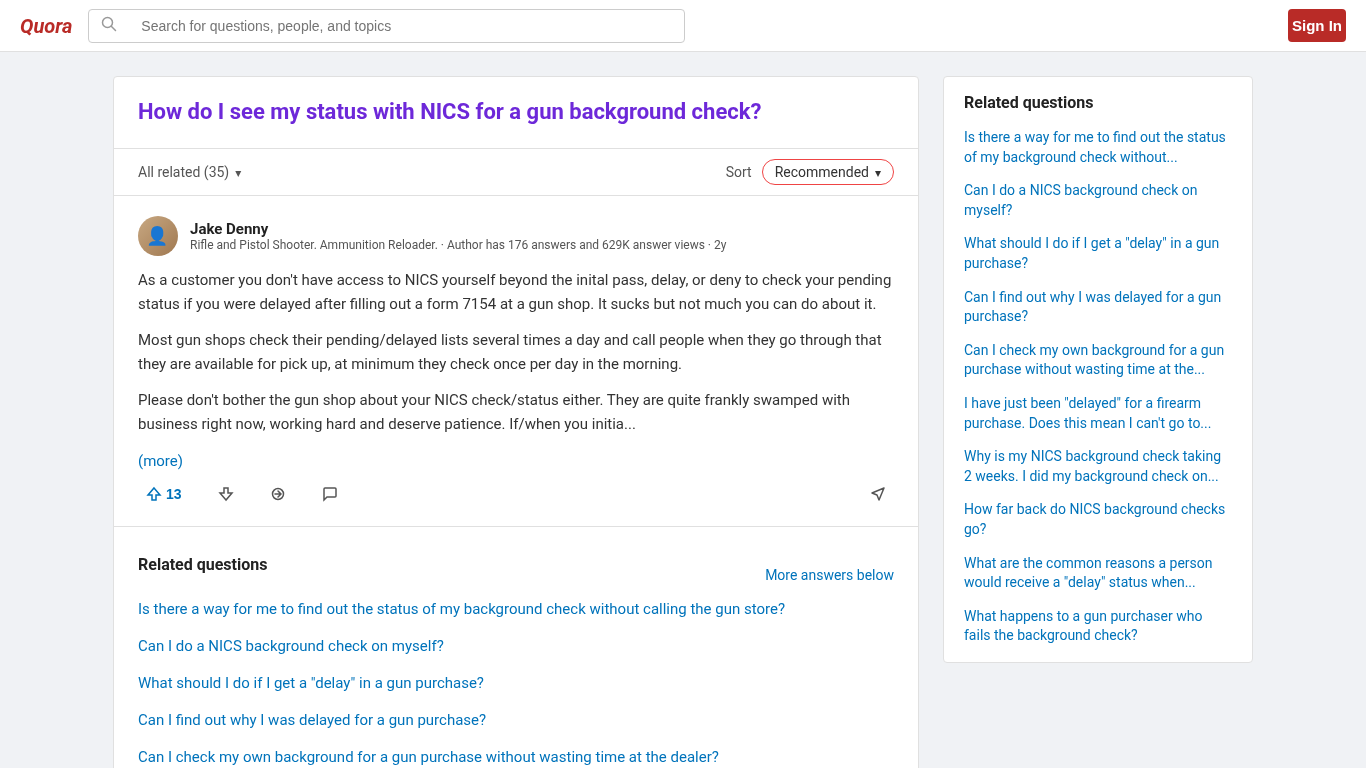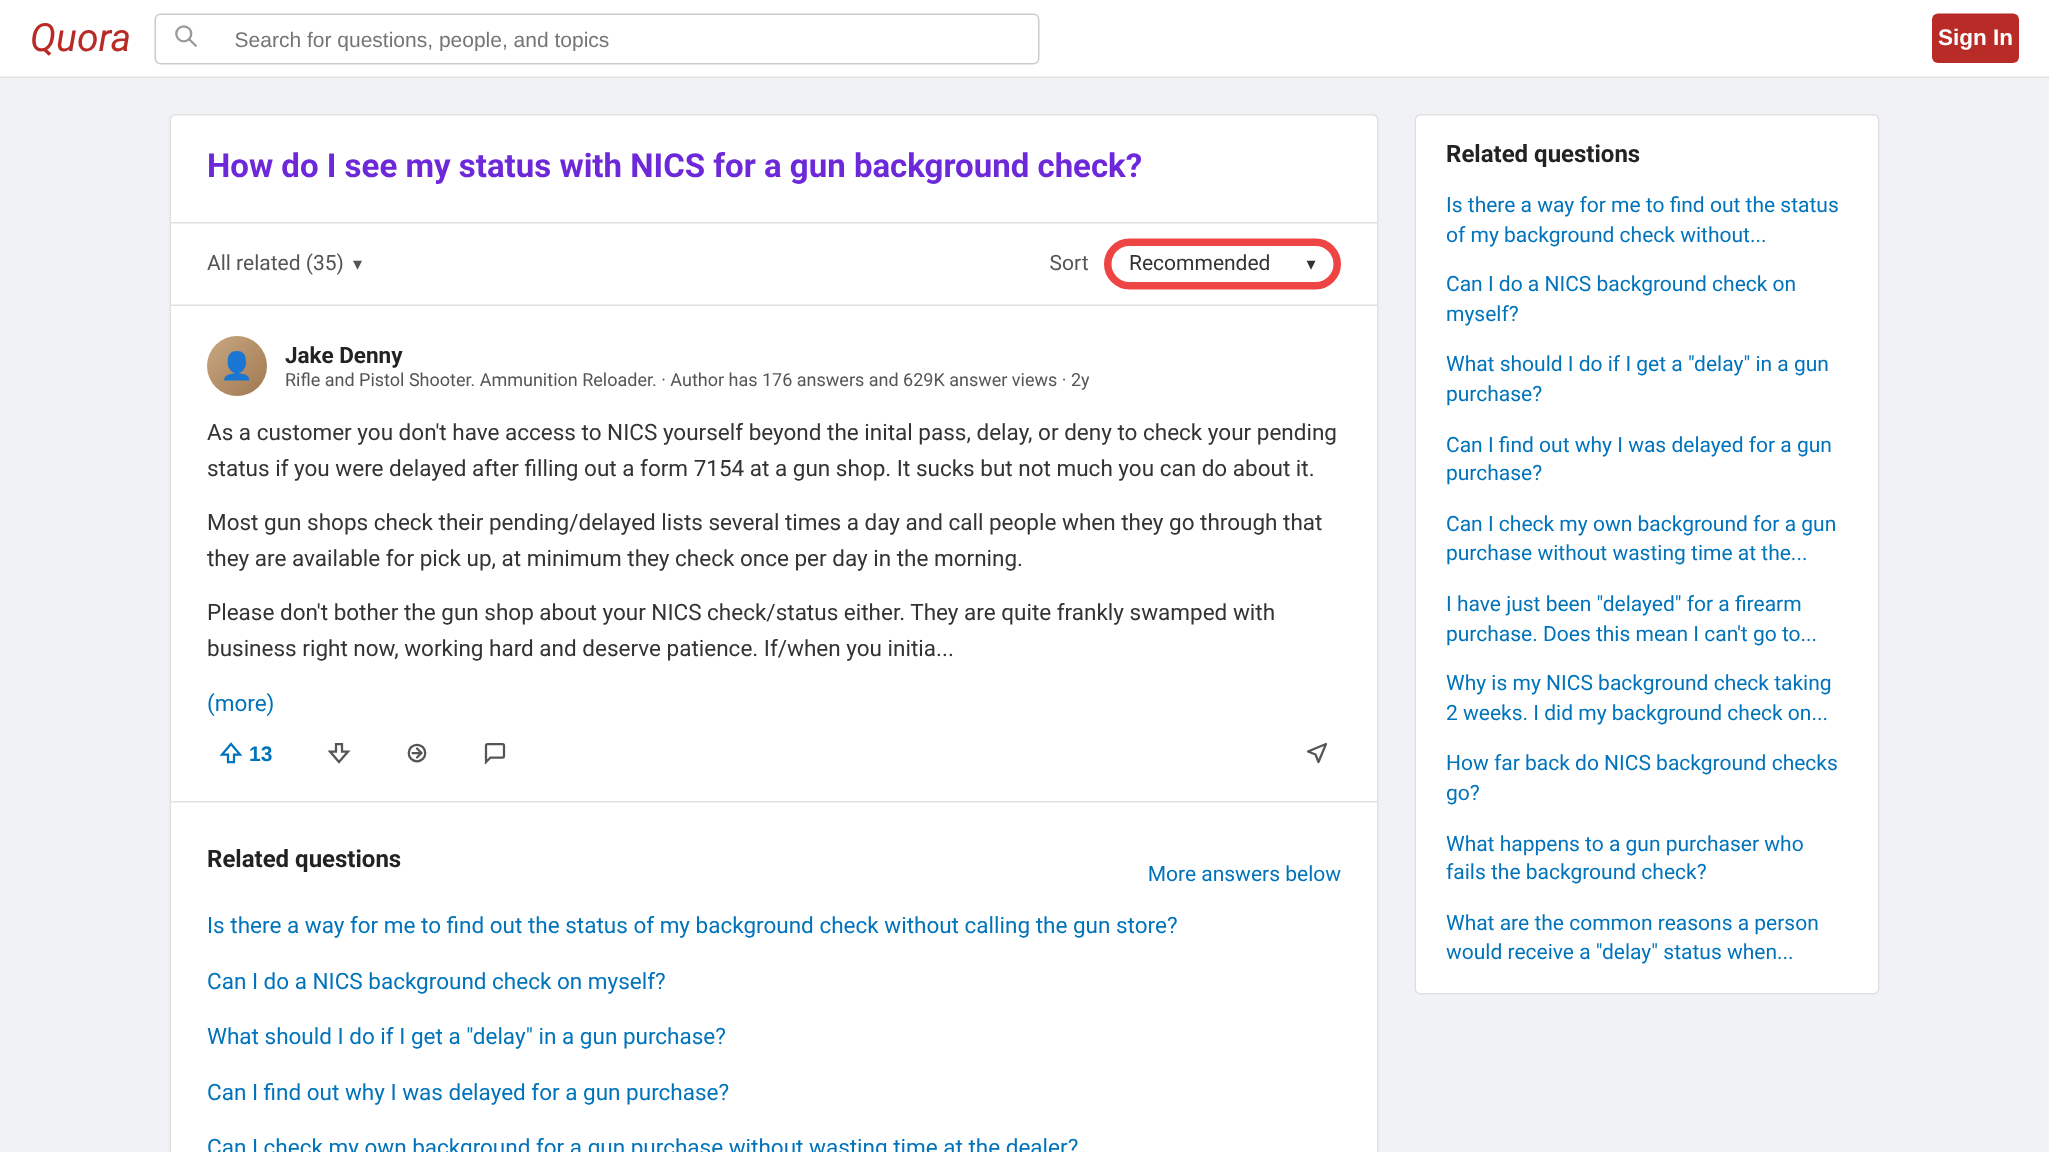--- a/index.html
+++ b/index.html
@@ -12,22 +12,22 @@
       height: 52px;
       display: flex;
       align-items: center;
       padding: 0 20px;
       gap: 16px;
       position: sticky;
       top: 0;
       z-index: 100;
     }
     .logo {
-      font-size: 26px;
-      font-weight: 400;
+      font-size: 20px;
+      font-weight: 700;
       color: #b92b27;
       font-style: italic;
       cursor: pointer;
       white-space: nowrap;
     }
     .search-bar {
       flex: 1;
       max-width: 700px;
       display: flex;
       align-items: center;
@@ -108,28 +108,28 @@
       cursor: pointer;
     }
     .sort-area {
       display: flex;
       align-items: center;
       gap: 10px;
       font-size: 14px;
       color: #555;
     }
     .sort-dropdown {
-      border: 5px solid #ef4444;
+      border: 1px solid #ef4444;
       border-radius: 20px;
       padding: 4px 12px;
       font-size: 14px;
       cursor: pointer;
       display: flex;
       align-items: center;
-      gap: 24px;
+      gap: 6px;
       color: #333;
     }
 
     
     .answer-card {
       padding: 20px 24px;
       border-bottom: 1px solid #e0e0e0;
     }
     .author-row {
       display: flex;
@@ -380,19 +380,19 @@
       <div class="sidebar-title">Related questions</div>
       <div id="sidebar-links">
           <a class="sidebar-link">Is there a way for me to find out the status of my background check without...</a>
           <a class="sidebar-link">Can I do a NICS background check on myself?</a>
           <a class="sidebar-link">What should I do if I get a "delay" in a gun purchase?</a>
           <a class="sidebar-link">Can I find out why I was delayed for a gun purchase?</a>
           <a class="sidebar-link">Can I check my own background for a gun purchase without wasting time at the...</a>
           <a class="sidebar-link">I have just been "delayed" for a firearm purchase. Does this mean I can't go to...</a>
           <a class="sidebar-link">Why is my NICS background check taking 2 weeks. I did my background check on...</a>
           <a class="sidebar-link">How far back do NICS background checks go?</a>
+          <a class="sidebar-link">What are the common reasons a person would receive a "delay" status when...</a>
           <a class="sidebar-link">What happens to a gun purchaser who fails the background check?</a>
-          <a class="sidebar-link">What are the common reasons a person would receive a "delay" status when...</a>
         </div>
     </div>
   </div>
 
 </div>
 
 </body></html>

